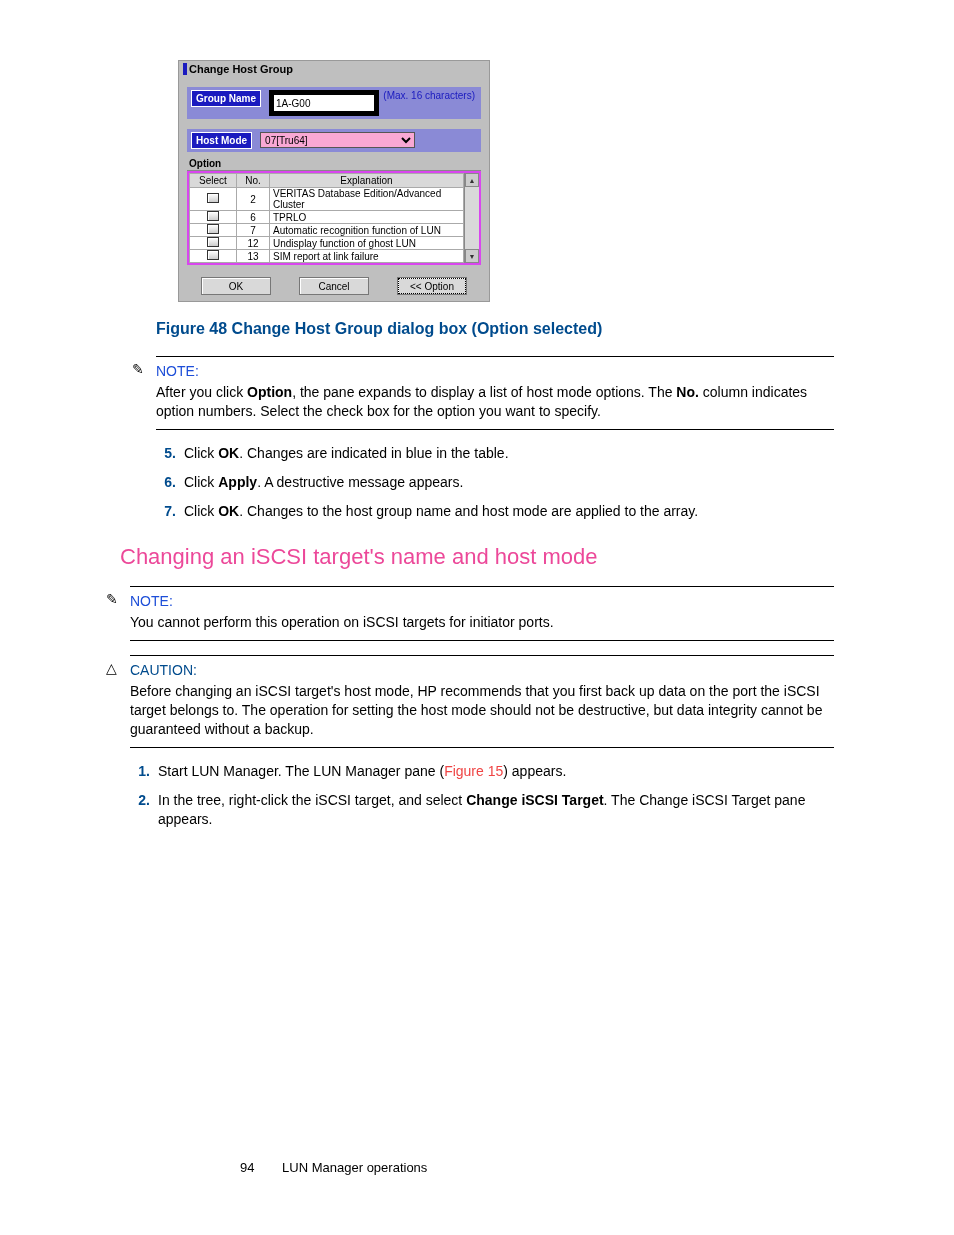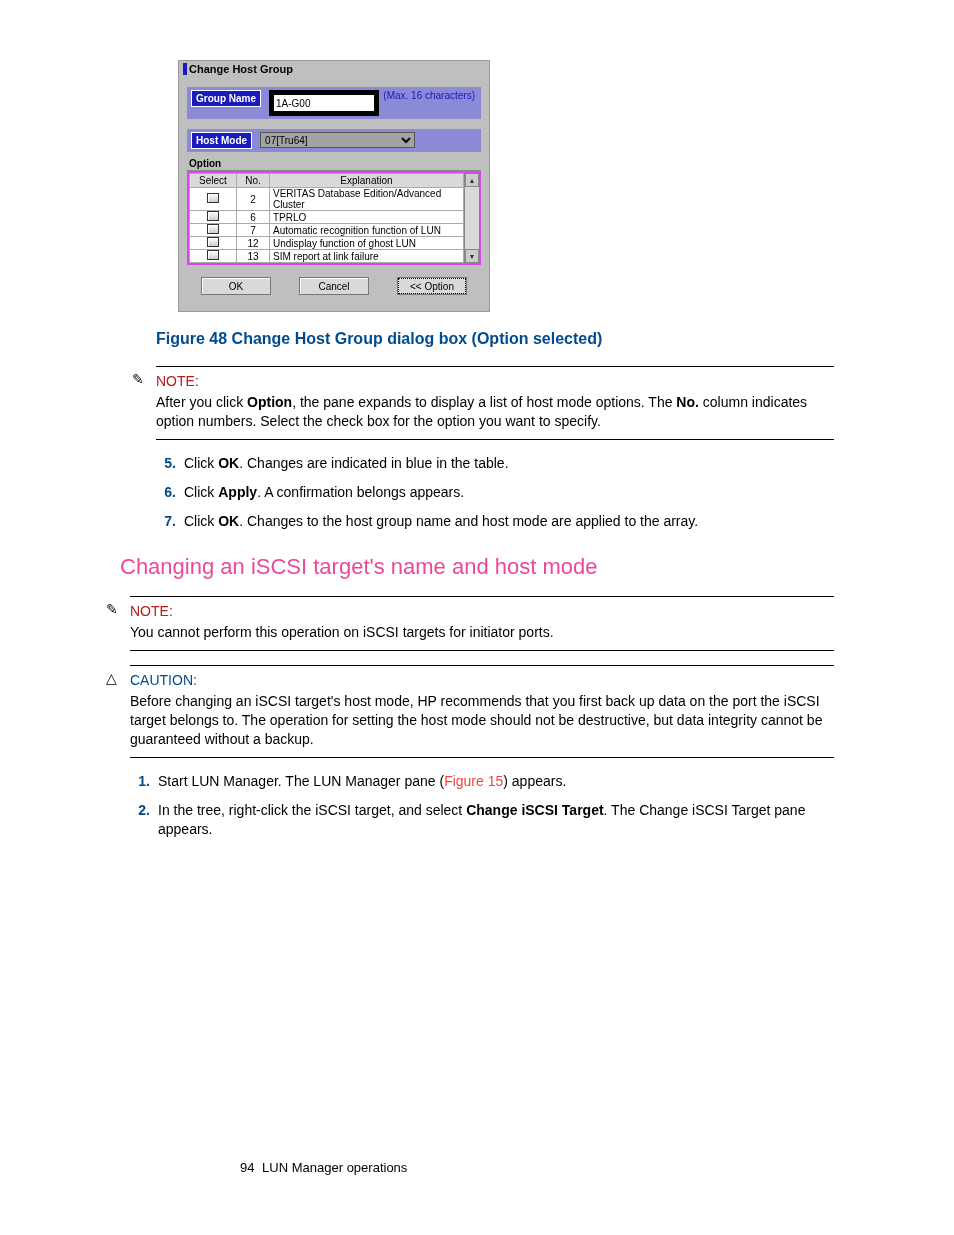--- a/index.html
+++ b/index.html
@@ -10,21 +10,21 @@
     padding: 60px 120px 40px 120px;
     width: 954px;
     box-sizing: border-box;
     background: #fff;
   }
   .dialog-wrap {
     width: 310px;
     margin-left: 58px;
     border: 1px solid #999;
     background: #bfbfbf;
-    padding-bottom: 16px;
+    padding-bottom: 6px;
     margin-bottom: 18px;
   }
   .dialog-title {
     background: #bfbfbf;
     padding: 2px 4px;
     font-size: 11px;
     font-weight: bold;
     color: #000;
     display: flex;
     align-items: center;
@@ -67,21 +67,21 @@
     font-size: 10px;
     margin-left: auto;
     padding-right: 2px;
   }
   .host-mode-select {
     font-size: 10px;
     height: 16px;
     margin-left: 8px;
     width: 155px;
     border: 1px solid #555;
-    background: #a3a3a3;
+    background: #f9a8d4;
   }
   .option-section {
     margin: 6px 8px 0 8px;
     font-size: 10px;
   }
   .option-label {
     font-weight: bold;
     font-size: 10px;
     color: #000;
     padding: 0 0 1px 2px;
@@ -161,21 +161,21 @@
     margin: 0 0 18px 36px;
   }
   .note-block, .caution-block {
     margin: 0 0 14px 36px;
     border-top: 1px solid #000;
     border-bottom: 1px solid #000;
     padding: 6px 0 8px 0;
     position: relative;
   }
   .note-head {
-    color: #b91c1c;
+    color: #1d4ed8;
     font-size: 14px;
     margin: 0 0 4px 0;
   }
   .caution-head {
     color: #004b8d;
     font-size: 14px;
     margin: 0 0 4px 0;
   }
   .note-ico, .caution-ico {
     position: absolute;
@@ -212,21 +212,21 @@
     font-size: 22px;
     margin: 10px 0 16px 0;
   }
   .link { color: #ef4444; }
   .footer {
     position: absolute;
     left: 120px;
     bottom: 40px;
     font-size: 13px;
   }
-  .footer .pn { margin-right: 4px; }
+  .footer .pn { margin-right: 24px; }
   .page-wrap { position: relative; min-height: 1155px; }
   .chk {
     display: inline-block;
     width: 10px;
     height: 8px;
     border: 1px solid #333;
     background: linear-gradient(#fff,#ccc);
     box-shadow: inset 1px 1px 0 #fff;
   }
 </style>
@@ -314,21 +314,21 @@
   </div>
 </div>
 
 <ol class="steps">
   <li>
         <span class="step-num">5.</span>
         <span><span>Click </span><b>OK</b><span>. Changes are indicated in blue in the table.</span></span>
       </li>
   <li>
         <span class="step-num">6.</span>
-        <span><span>Click </span><b>Apply</b><span>. A confirmation belongs appears.</span></span>
+        <span><span>Click </span><b>Apply</b><span>. A destructive message appears.</span></span>
       </li>
   <li>
         <span class="step-num">7.</span>
         <span><span>Click </span><b>OK</b><span>. Changes to the host group name and host mode are applied to the array.</span></span>
       </li>
 </ol>
 
 <h2 class="section-head">Changing an iSCSI target's name and host mode</h2>
 
 <div class="note-block" style="margin-left:10px;">

